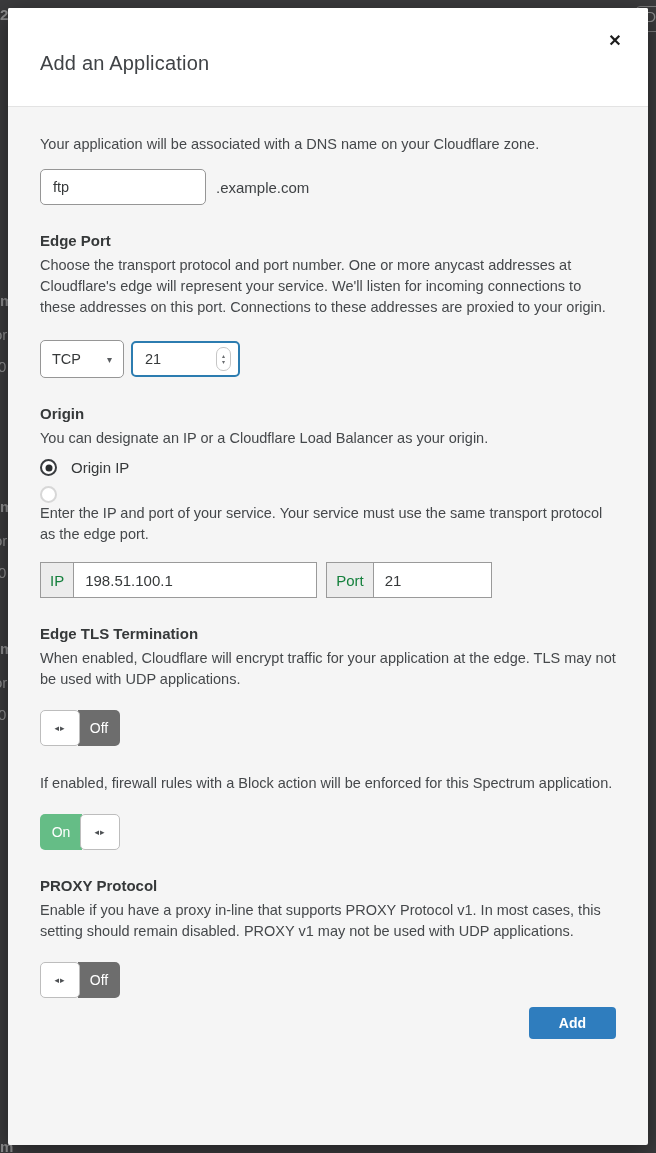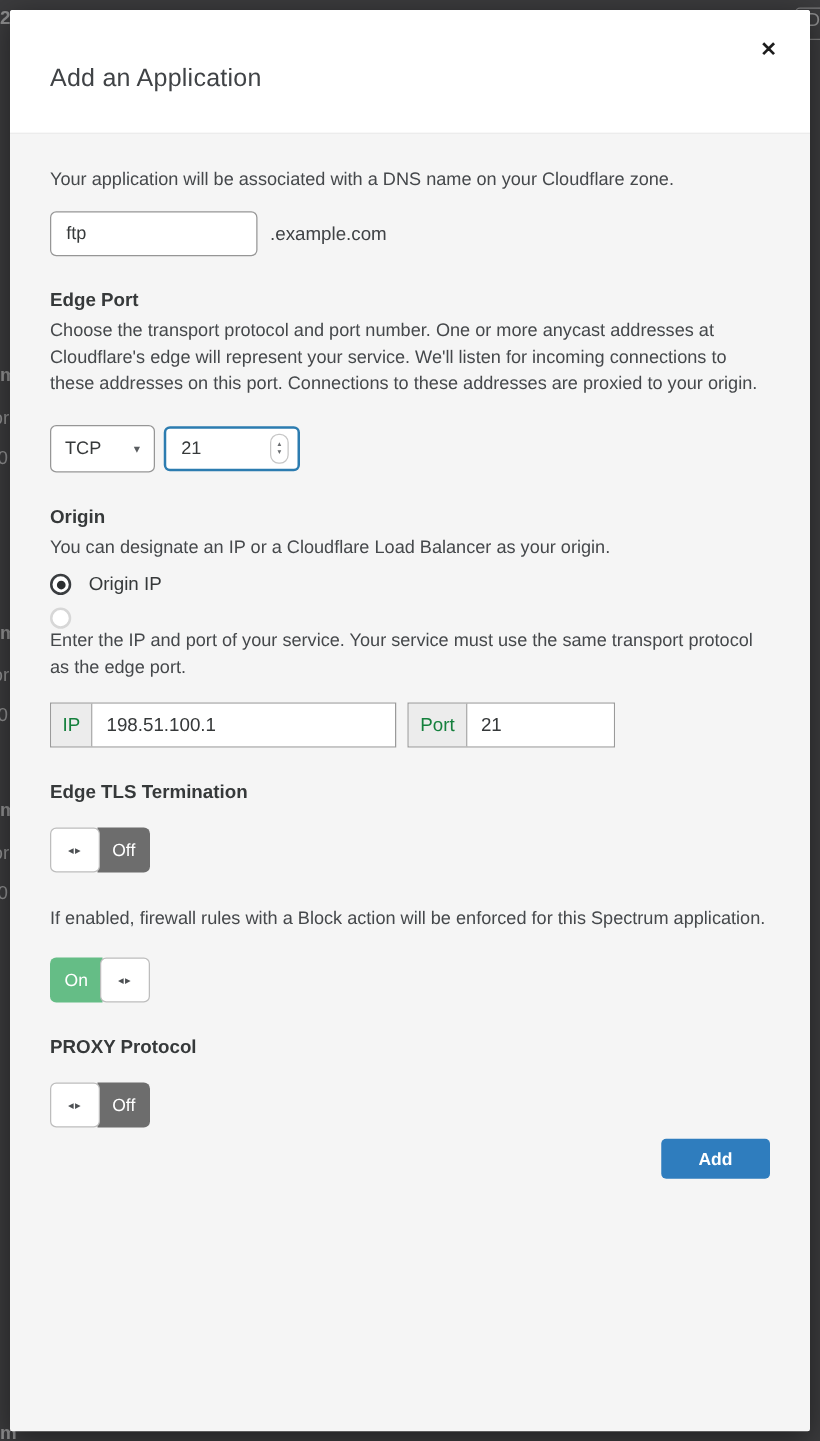--- a/index.html
+++ b/index.html
@@ -200,36 +200,38 @@
         </div>
         <div class="input-group port-group">
           <span class="prefix">Port</span>
           <input type="text" value="21" style="">
         </div>
       </div>
     </div>
 
     <div class="section">
       <p class="section-label">Edge TLS Termination</p>
+      <p class="desc">When enabled, Cloudflare will encrypt traffic for your application at the edge. TLS may not be used with UDP applications.</p>
       <div class="toggle">
         <span class="handle">◂▸</span>
         <span class="state off">Off</span>
       </div>
     </div>
 
     <div class="section">
       <p class="desc">If enabled, firewall rules with a Block action will be enforced for this Spectrum application.</p>
       <div class="toggle">
         <span class="state on">On</span>
         <span class="handle">◂▸</span>
       </div>
     </div>
 
     <div class="section" style="margin-bottom:0">
       <p class="section-label">PROXY Protocol</p>
+      <p class="desc">Enable if you have a proxy in-line that supports PROXY Protocol v1. In most cases, this setting should remain disabled. PROXY v1 may not be used with UDP applications.</p>
       <div class="toggle">
         <span class="handle">◂▸</span>
         <span class="state off">Off</span>
       </div>
     </div>
 
     <div class="footer-row">
       <button class="add-btn">Add</button>
     </div>
 

